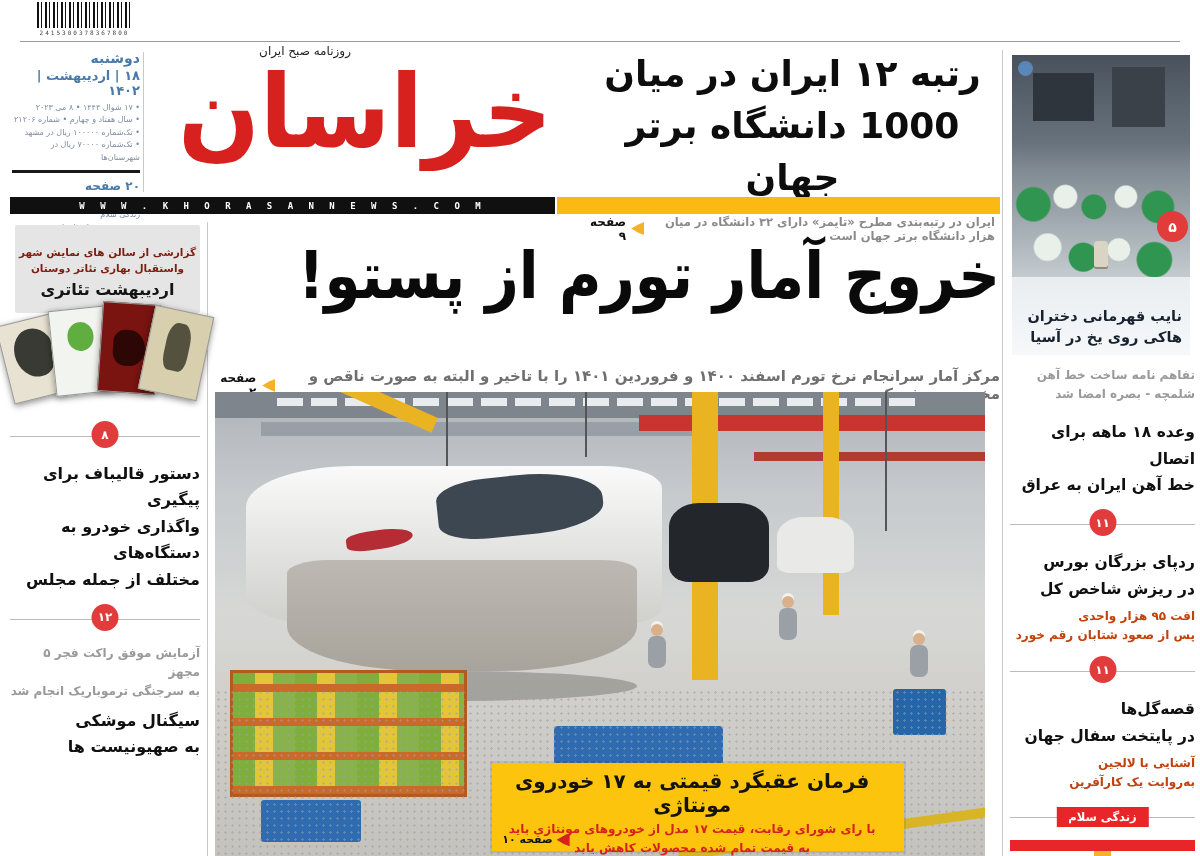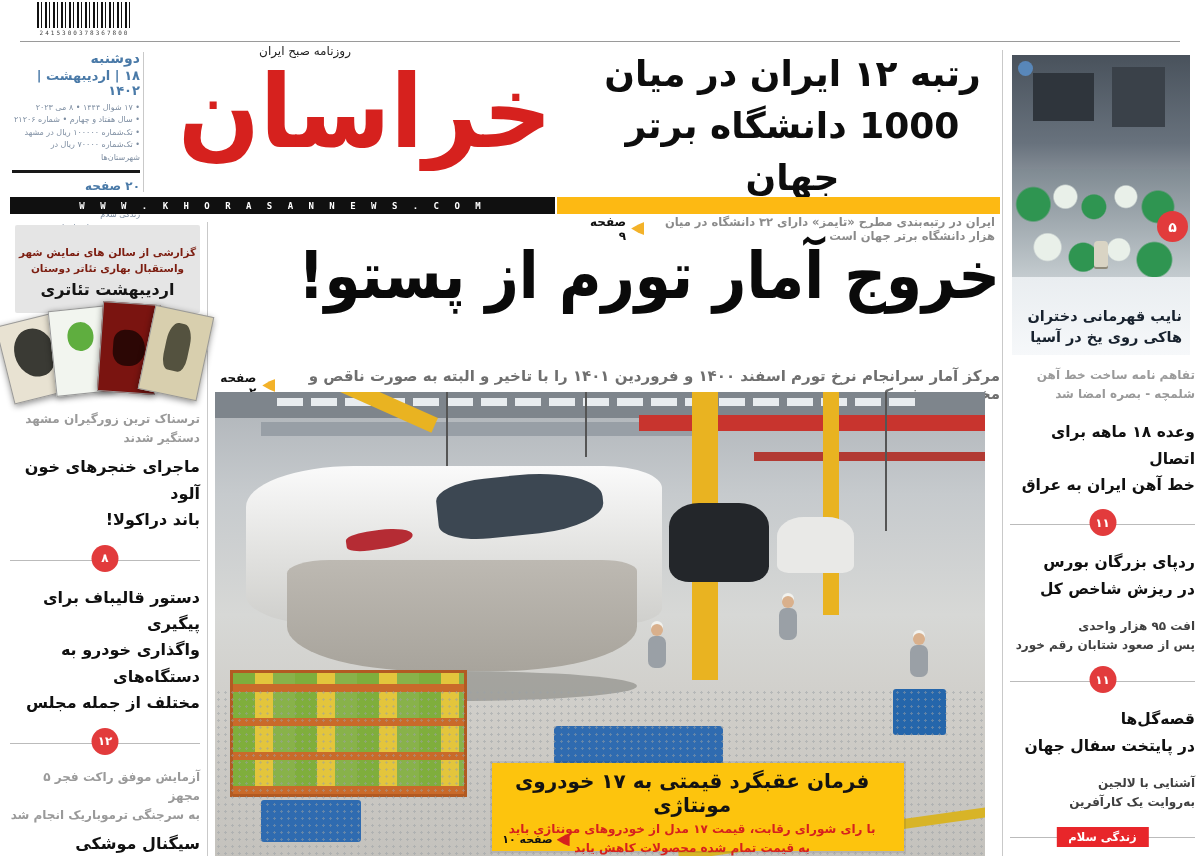--- a/index.html
+++ b/index.html
@@ -159,22 +159,22 @@
   .caption-sub{font-size:12px;font-weight:bold;color:#d6211e;text-align:center;line-height:1.55;
     margin-top:3px;}
   .caption-page{position:absolute;left:10px;bottom:5px;display:flex;align-items:center;gap:4px;}
   .caption-page .pagelab{font-size:11px;}
   
   .rightcol{left:1010px;top:366px;width:185px;}
   .r-kicker{font-size:12px;color:#9a9a9a;font-weight:bold;text-align:right;line-height:1.6;
     white-space:pre-line;}
   .r-title{font-size:15.5px;color:#101010;font-weight:800;text-align:right;line-height:1.7;
     white-space:pre-line;margin-top:15px;}
-  .r-sub{font-size:12px;color:#404040;font-weight:bold;text-align:right;line-height:1.6;
-    white-space:pre-line;margin-top:15px;}
+  .r-sub{font-size:12px;color:#c2410c;font-weight:bold;text-align:right;line-height:1.6;
+    white-space:pre-line;margin-top:5px;}
   .sep-label{position:relative;border-top:1px solid #bbb;margin:24px 0 22px 0;}
   .sep-label .lab{position:absolute;left:50%;top:-11px;transform:translateX(-50%);
     background:#e8262a;color:#fff;font-size:11.5px;font-weight:bold;padding:3px 12px;
     white-space:nowrap;}
   .note-redbar{height:11px;background:#e8262a;}
   .note-notch{width:17px;height:13px;background:#f3b229;margin:0 auto;}
   .note-dots{position:relative;height:38px;margin-top:2px;
     background-image:radial-gradient(#cfcfcf 1px,transparent 1.3px);background-size:5px 5px;
     display:flex;align-items:center;justify-content:center;}
 </style>
@@ -263,26 +263,20 @@
       <div class="blob"></div>
     </div>
   <div class="abs cover cover3">
       <div class="blob"></div>
     </div>
   <div class="abs cover cover4">
       <div class="blob"></div>
     </div>
 
   <div class="abs leftcol">
-    <div>
-      <div class="kicker">ترسناک ترین زورگیران مشهد
-دستگیر شدند</div>
-      <div class="item-title">ماجرای خنجرهای خون آلود
-باند دراکولا!</div>
-    </div>
     <div class="sep">
       <span class="badge">۸</span>
     </div>
     <div>
       <div class="item-title" style="margin-top:0">دستور قالیباف برای پیگیری
 واگذاری خودرو به دستگاه‌های
 مختلف از جمله مجلس</div>
     </div>
     <div class="sep">
       <span class="badge">۱۲</span>

